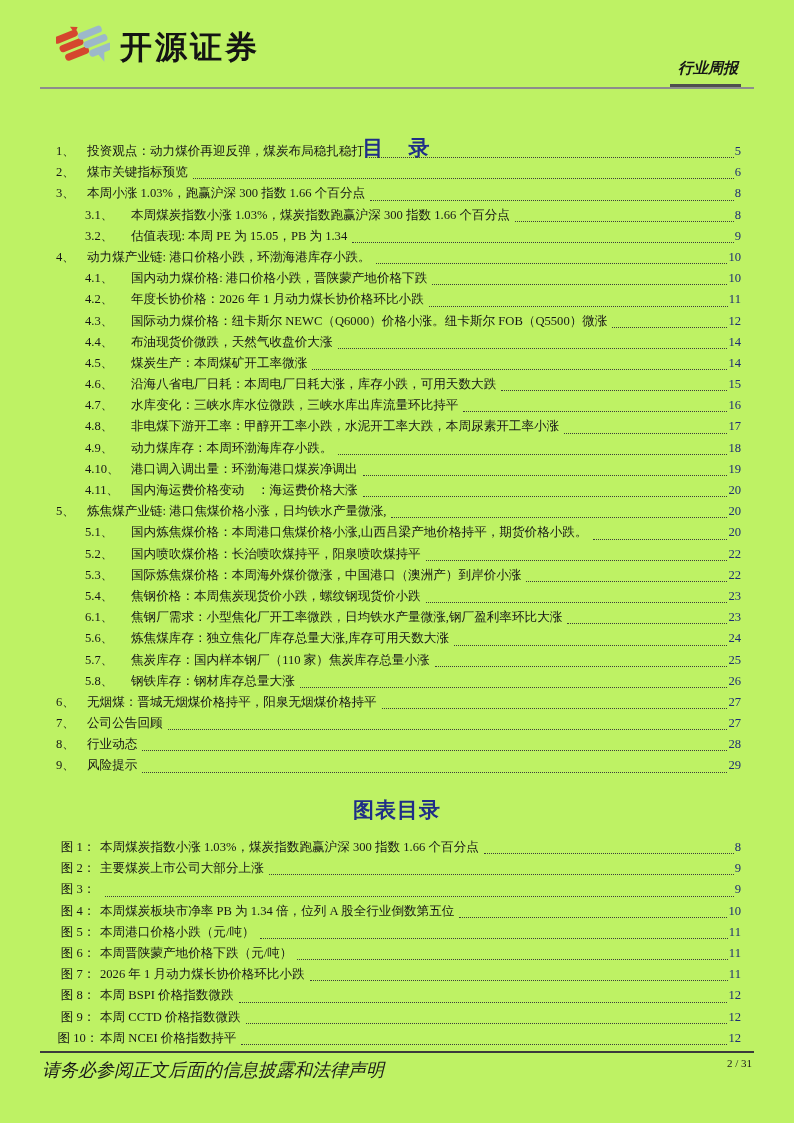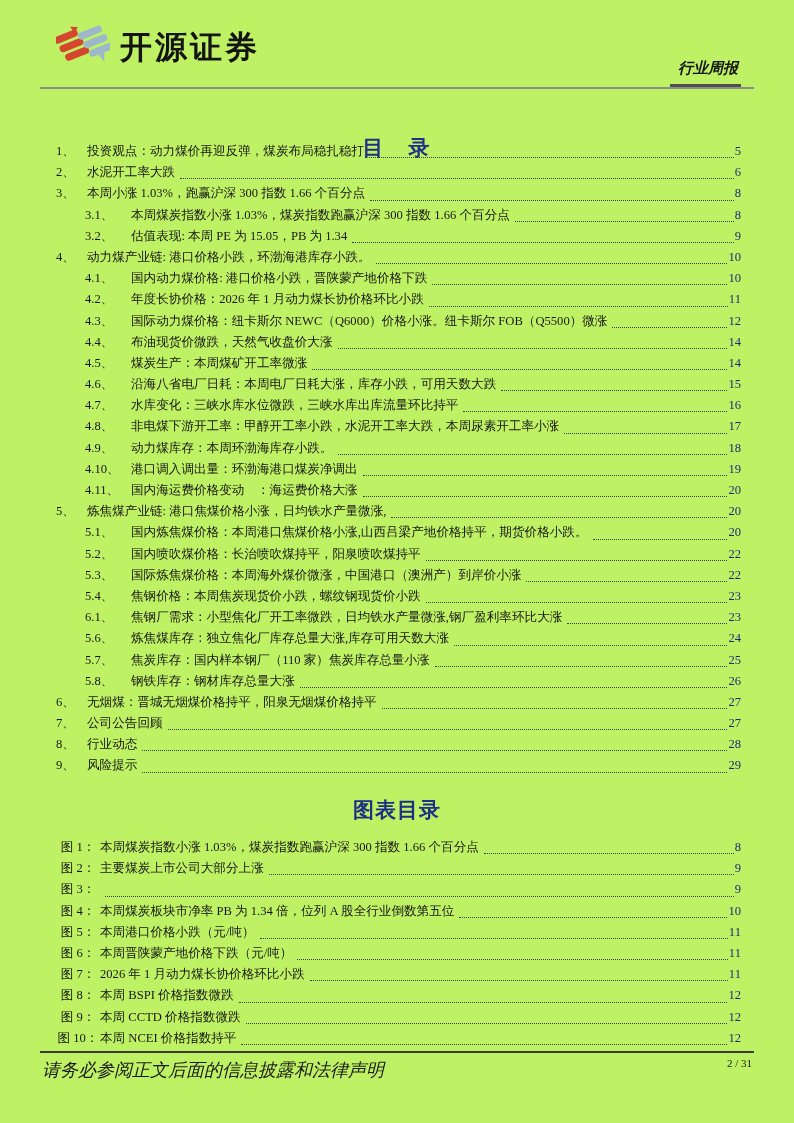--- a/index.html
+++ b/index.html
@@ -91,21 +91,21 @@
   <div class="toc-title">目　录</div>
   <div class="toc-list" id="toc-list">
       <div class="row l1">
     <span class="num">1、</span>
     <span class="txt">投资观点：动力煤价再迎反弹，煤炭布局稳扎稳打</span>
     <span class="leader"></span>
     <span class="pg">5</span>
   </div>
       <div class="row l1">
     <span class="num">2、</span>
-    <span class="txt">水泥开工率大跌</span>
+    <span class="txt">煤市关键指标预览</span>
     <span class="leader"></span>
     <span class="pg">6</span>
   </div>
       <div class="row l1">
     <span class="num">3、</span>
     <span class="txt">本周小涨 1.03%，跑赢沪深 300 指数 1.66 个百分点</span>
     <span class="leader"></span>
     <span class="pg">8</span>
   </div>
       <div class="row l2">

